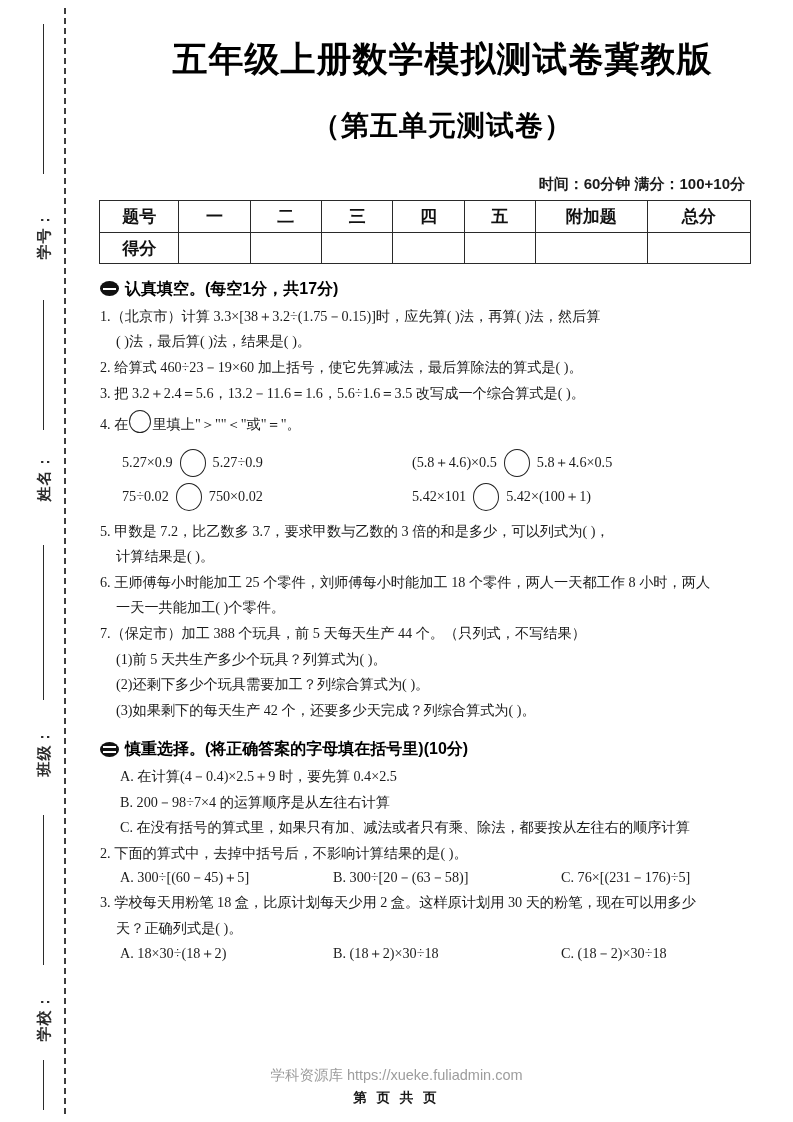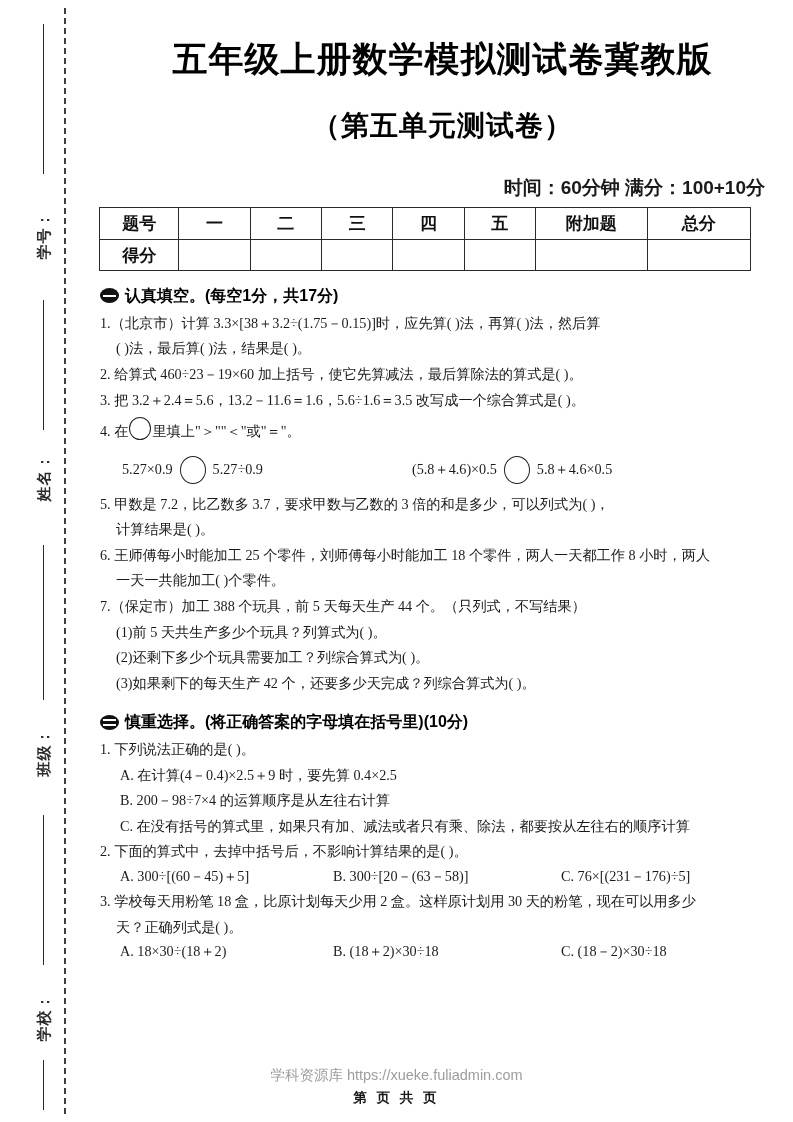--- a/index.html
+++ b/index.html
@@ -72,24 +72,24 @@
     font-family: "Liberation Sans", "DejaVu Sans", sans-serif;
     font-weight: bold;
     font-size: 28px;
     letter-spacing: 1px;
     margin-top: 24px;
     color: #000;
   }
   .exam-meta {
     text-align: right;
     font-family: "Liberation Sans", "DejaVu Sans", sans-serif;
-    font-size: 19px;
+    font-size: 15px;
     font-weight: bold;
     margin-top: 30px;
-    padding-right: 28px;
+    padding-right: 48px;
     color: #1a1a1a;
   }
 
   
   table.score-table {
     border-collapse: collapse;
     margin: 6px 0 0 7px;
     width: 652px;
     table-layout: fixed;
     padding-left: 40px;
@@ -329,20 +329,32 @@
           <span>5.27×0.9</span>
           <span class="oval"></span>
           <span>5.27÷0.9</span>
         </div>
         <div class="cmp-item">
           <span>(5.8＋4.6)×0.5</span>
           <span class="oval"></span>
           <span>5.8＋4.6×0.5</span>
         </div>
       </div>
+      <div class="cmp-row">
+        <div class="cmp-item left">
+          <span>75÷0.02</span>
+          <span class="oval"></span>
+          <span>750×0.02</span>
+        </div>
+        <div class="cmp-item">
+          <span>5.42×101</span>
+          <span class="oval"></span>
+          <span>5.42×(100＋1)</span>
+        </div>
+      </div>
     </div>
 
     <div class="q" style="margin-top:6px;">5. 甲数是 7.2，比乙数多 3.7，要求甲数与乙数的 3 倍的和是多少，可以列式为(                        )，</div>
     <div class="q qi">计算结果是(        )。</div>
 
     <div class="q">6. 王师傅每小时能加工 25 个零件，刘师傅每小时能加工 18 个零件，两人一天都工作 8 小时，两人</div>
     <div class="q qi">一天一共能加工(        )个零件。</div>
 
     <div class="q">7.（保定市）加工 388 个玩具，前 5 天每天生产 44 个。（只列式，不写结果）</div>
     <div class="q qi">(1)前 5 天共生产多少个玩具？列算式为(                        )。</div>
@@ -350,21 +362,20 @@
     <div class="q qi">(3)如果剩下的每天生产 42 个，还要多少天完成？列综合算式为(                        )。</div>
 
     <div class="sec-head">
       <span class="sec-marker two">
           <span class="bar b1"></span>
           <span class="bar b2"></span>
         </span>
       <span>慎重选择。(将正确答案的字母填在括号里)(10分)</span>
     </div>
 
-    <div class="q">1. 下列说法正确的是(        )。</div>
     <div class="q qi2">A. 在计算(4－0.4)×2.5＋9 时，要先算 0.4×2.5</div>
     <div class="q qi2">B. 200－98÷7×4 的运算顺序是从左往右计算</div>
     <div class="q qi2">C. 在没有括号的算式里，如果只有加、减法或者只有乘、除法，都要按从左往右的顺序计算</div>
 
     <div class="q">2. 下面的算式中，去掉中括号后，不影响计算结果的是(        )。</div>
     <div class="opt-row">
       <span class="opt opt-w1">A. 300÷[(60－45)＋5]</span>
       <span class="opt opt-w2">B. 300÷[20－(63－58)]</span>
       <span class="opt">C. 76×[(231－176)÷5]</span>
     </div>

